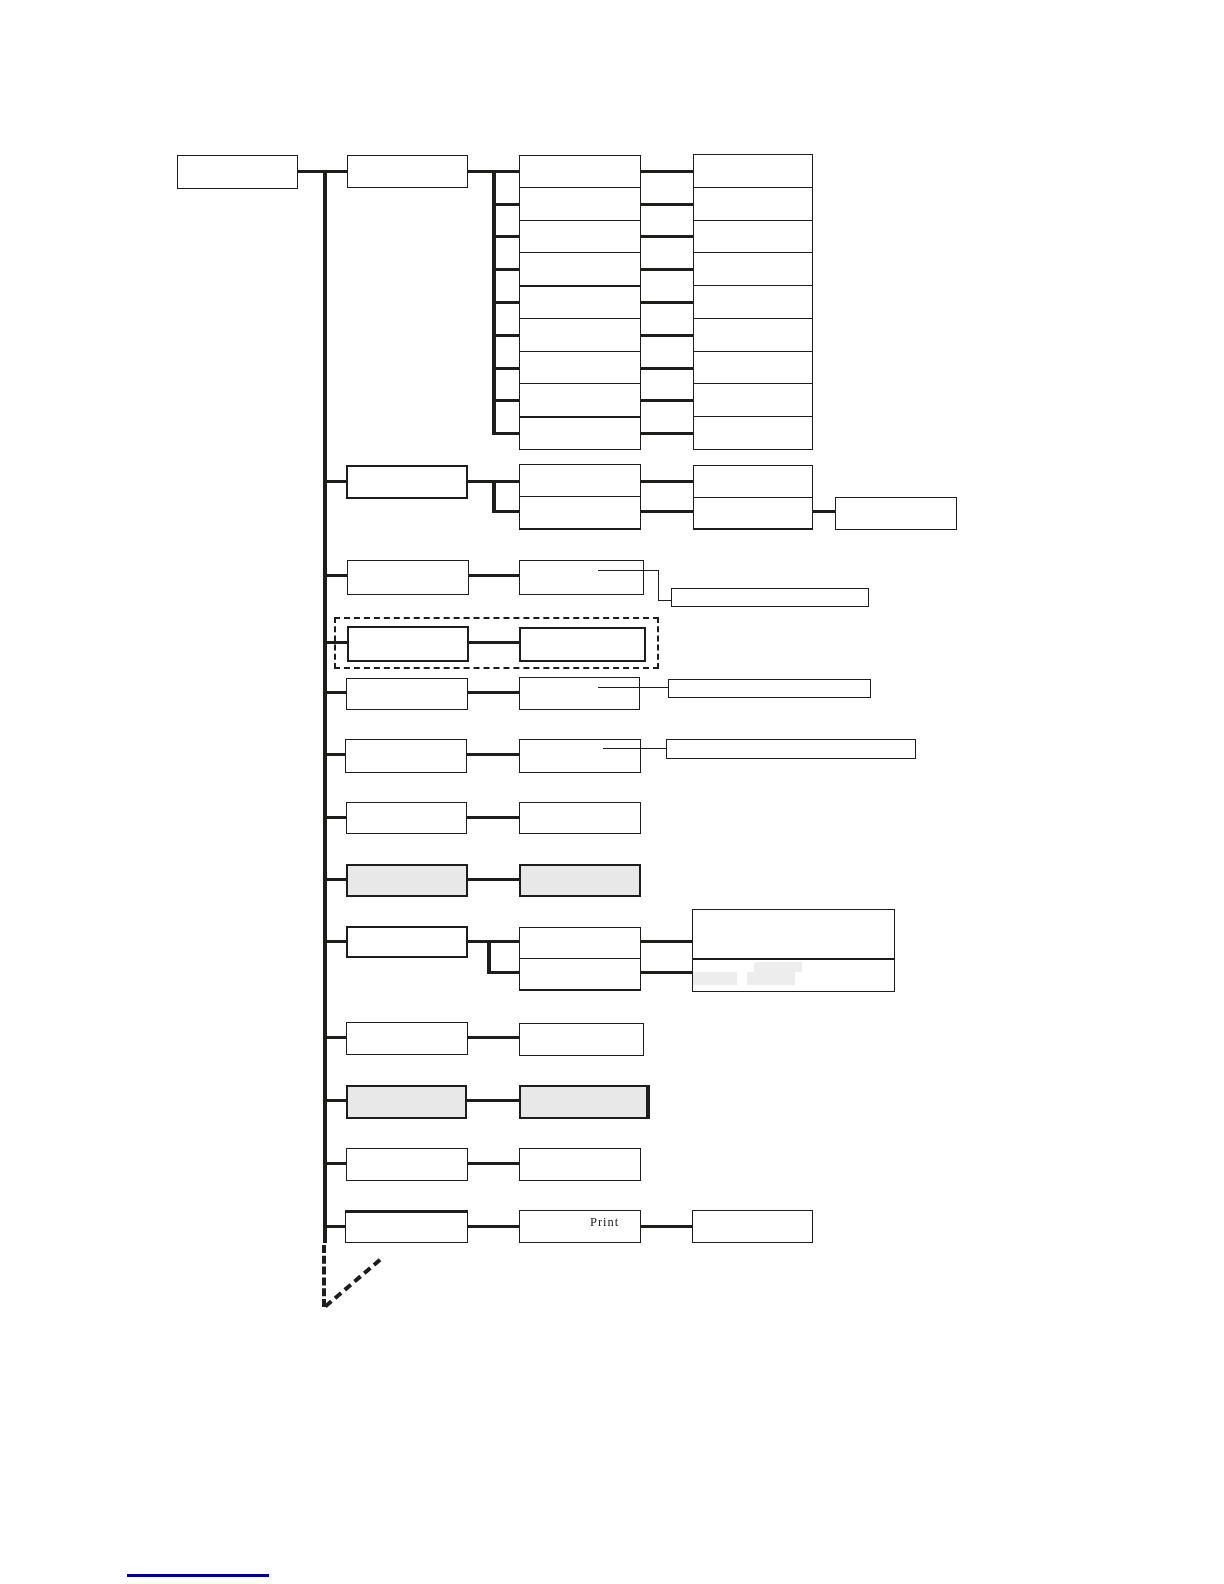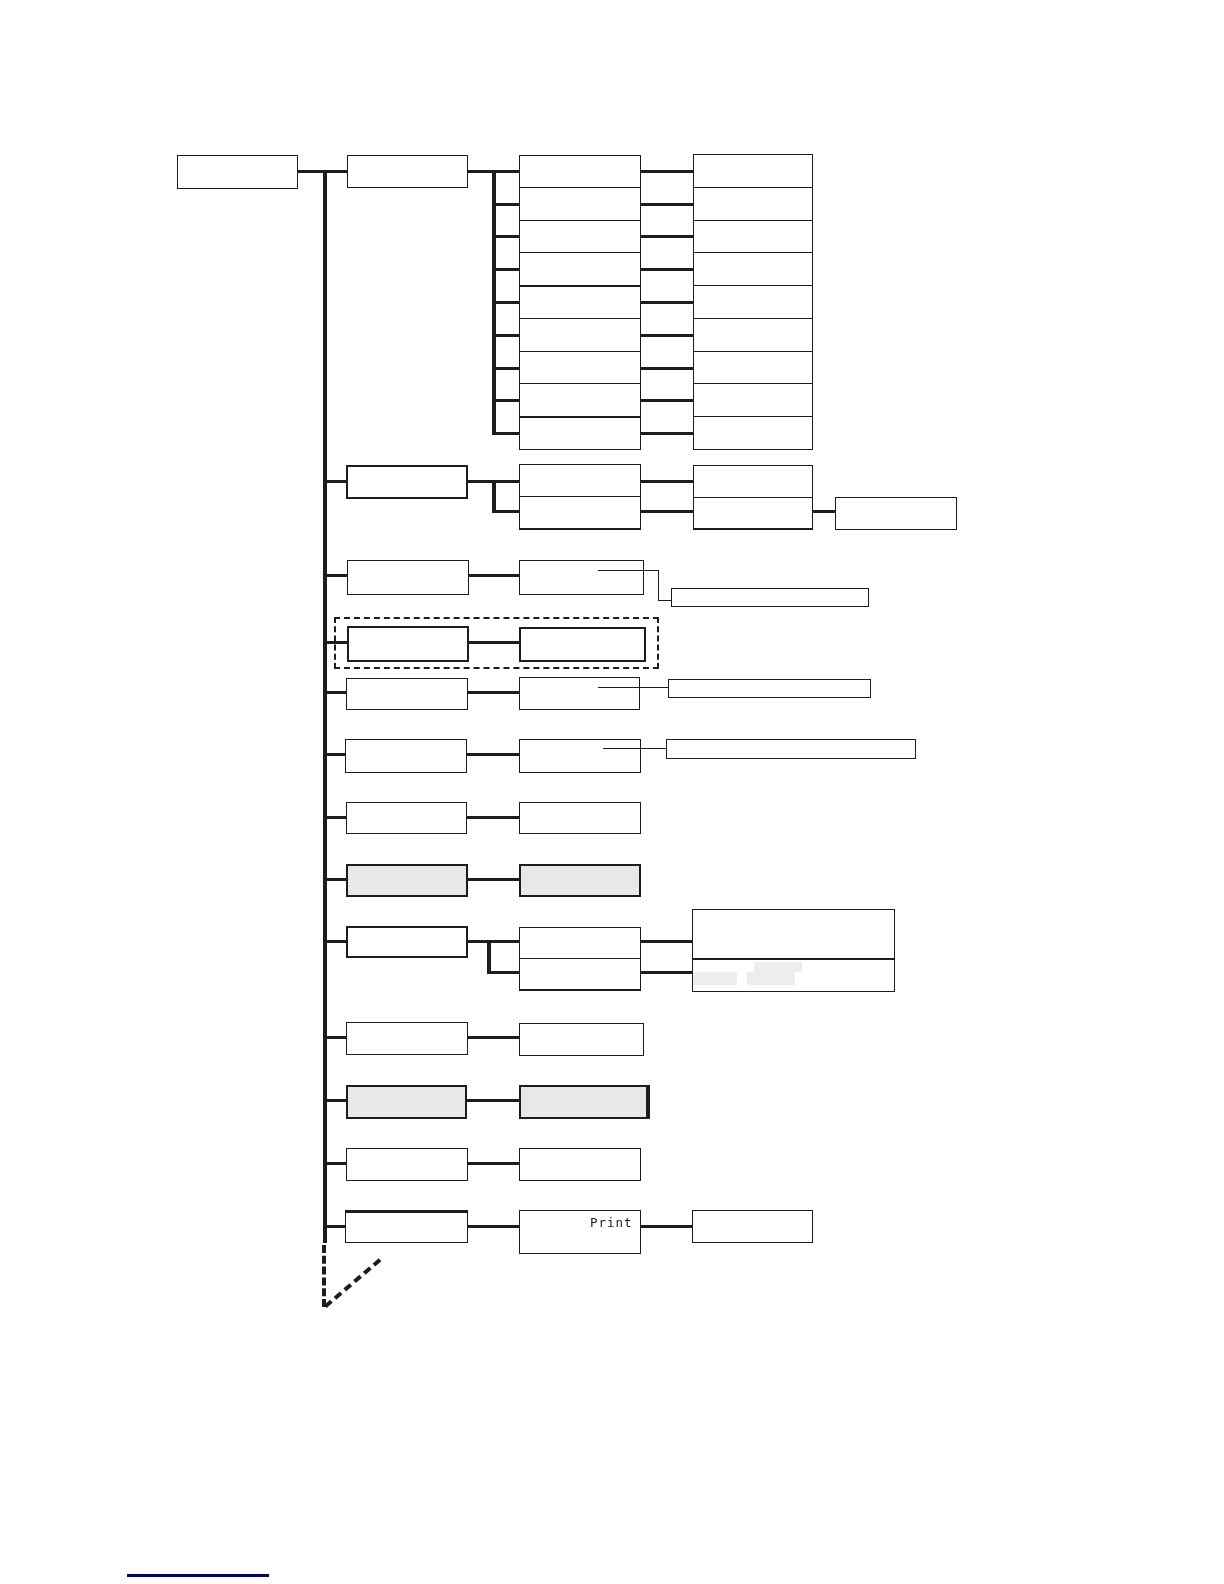--- a/index.html
+++ b/index.html
@@ -180,21 +180,21 @@
   <div class="abs box b2 gray" style="left:519px;top:1085px;width:131px;height:34px;border-right-width:4px;"></div>
 
   <div class="abs hl" style="left:327px;top:1162px;width:19px;"></div>
   <div class="abs box" style="left:346px;top:1148px;width:122px;height:33px;"></div>
   <div class="abs hl" style="left:468px;top:1162px;width:51px;"></div>
   <div class="abs box" style="left:519px;top:1148px;width:122px;height:33px;"></div>
 
   <div class="abs hl" style="left:327px;top:1225px;width:18px;"></div>
   <div class="abs box" style="left:345px;top:1210px;width:123px;height:33px;border-top-width:3px;"></div>
   <div class="abs hl" style="left:468px;top:1225px;width:51px;"></div>
-  <div class="abs box" style="left:519px;top:1210px;width:122px;height:44px;">
+  <div class="abs box" style="left:519px;top:1210px;width:122px;height:33px;font-family:Liberation Serif, serif;">
     <span class="printlabel">Print</span>
   </div>
   <div class="abs hl" style="left:641px;top:1225px;width:51px;"></div>
   <div class="abs box" style="left:692px;top:1210px;width:121px;height:33px;"></div>
 
   <div class="abs dashv" style="left:321.5px;top:1245px;height:62px;"></div>
   <div class="abs dashdiag" style="left:324px;top:1305px;width:72px;transform:rotate(-40.5deg);"></div>
 
   <div class="abs footerlink" style="left:127px;top:1574px;width:142px;"></div>
 

